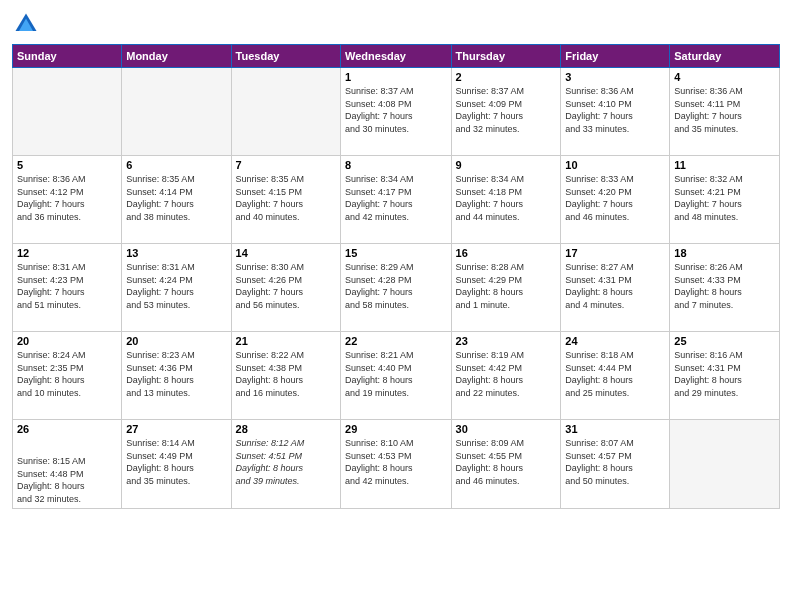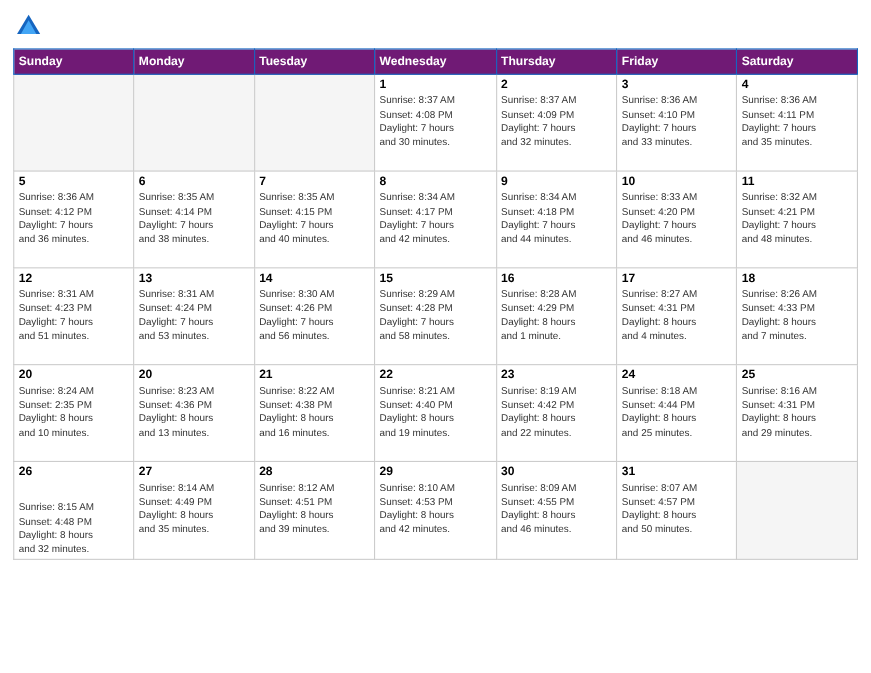--- a/index.html
+++ b/index.html
@@ -317,21 +317,21 @@
           </td>
           <td>
             <div class="day-num">27</div>
             <div class="day-info" style="white-space: pre-line;">Sunrise: 8:14 AM
 Sunset: 4:49 PM
 Daylight: 8 hours
 and 35 minutes.</div>
           </td>
           <td>
             <div class="day-num">28</div>
-            <div class="day-info" style="white-space: pre-line;">Sunrise: 8:12 AM
+            <div class="day-info" style="white-space: pre-line; font-style: italic;">Sunrise: 8:12 AM
 Sunset: 4:51 PM
 Daylight: 8 hours
 and 39 minutes.</div>
           </td>
           <td>
             <div class="day-num">29</div>
             <div class="day-info" style="white-space: pre-line;">Sunrise: 8:10 AM
 Sunset: 4:53 PM
 Daylight: 8 hours
 and 42 minutes.</div>

